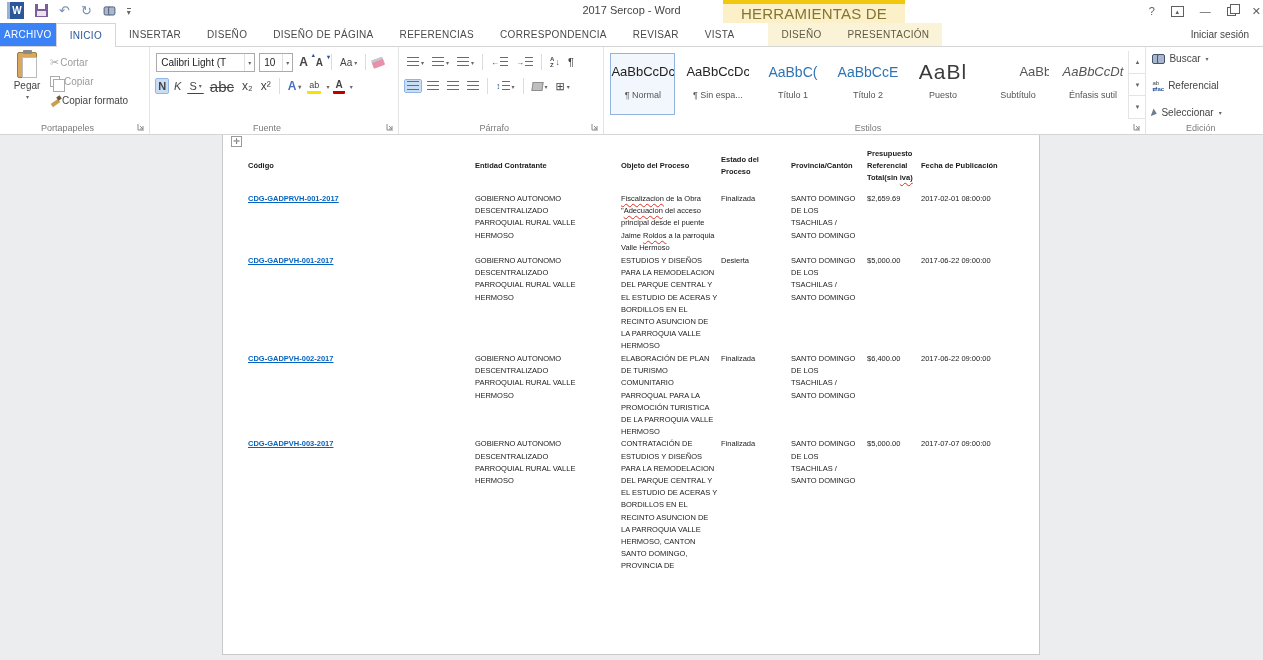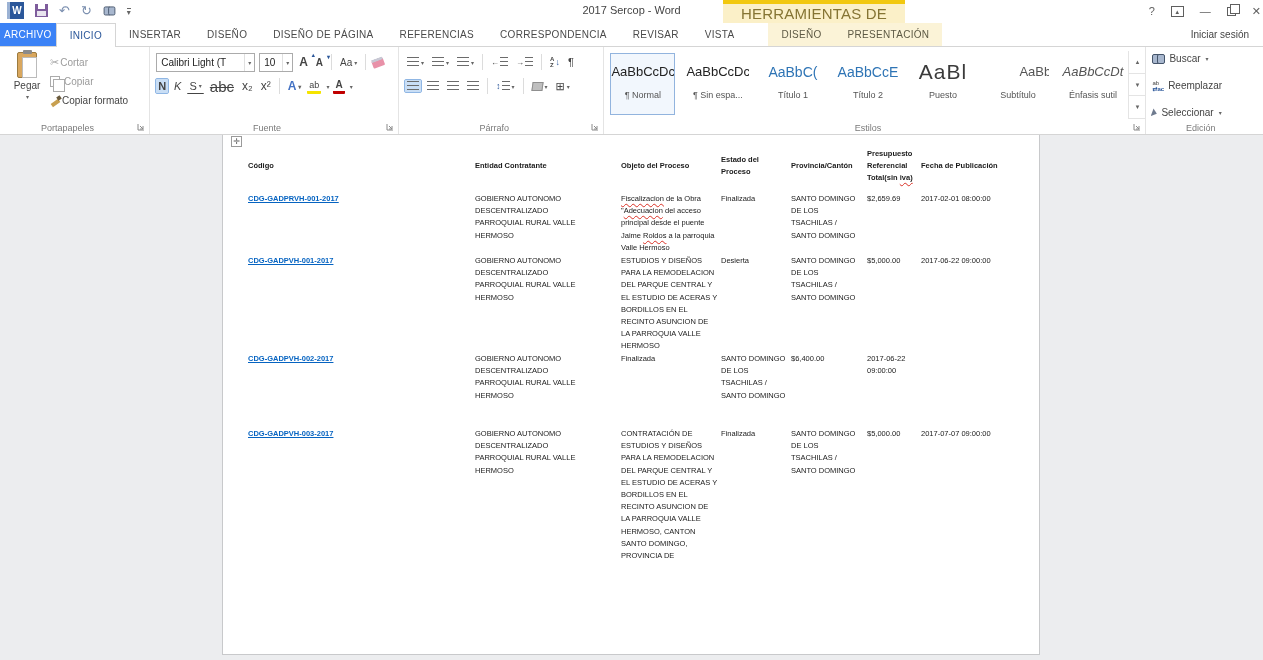--- a/index.html
+++ b/index.html
@@ -401,21 +401,21 @@
     <span class="edit-item">
       <span class="binoc"></span>
       <span>Buscar</span>
       <span class="caret">▾</span>
     </span>
     <span class="edit-item">
       <span class="repl-ic">
           <span>ab</span>
           <b>⇄ac</b>
         </span>
-      <span>Reemplazar</span>
+      <span>Referencial</span>
     </span>
     <span class="edit-item">
       <span class="sel-arrow"></span>
       <span>Seleccionar</span>
       <span class="caret">▾</span>
     </span>
     <span class="glabel glabel-c">Edición</span>
   </div>
 </div>
 
@@ -448,20 +448,21 @@
             <div class="cell">GOBIERNO AUTONOMO DESCENTRALIZADO PARROQUIAL RURAL VALLE HERMOSO</div>
             <div class="cell">ESTUDIOS Y DISEÑOS PARA LA REMODELACION DEL PARQUE CENTRAL Y EL ESTUDIO DE ACERAS Y BORDILLOS EN EL RECINTO ASUNCION DE LA PARROQUIA VALLE HERMOSO</div>
             <div class="cell">Desierta</div>
             <div class="cell">SANTO DOMINGO DE LOS TSACHILAS / SANTO DOMINGO</div>
             <div class="cell">$5,000.00</div>
             <div class="cell">2017-06-22 09:00:00</div>
           </div>
           <div class="trow">
             <div class="cell"><a href="#">CDG-GADPVH-002-2017</a></div>
             <div class="cell">GOBIERNO AUTONOMO DESCENTRALIZADO PARROQUIAL RURAL VALLE HERMOSO</div>
+            <div class="cell">ELABORACIÓN DE PLAN DE TURISMO COMUNITARIO PARROQUAL PARA LA PROMOCIÓN TURISTICA DE LA PARROQUIA VALLE HERMOSO</div>
             <div class="cell">Finalizada</div>
             <div class="cell">SANTO DOMINGO DE LOS TSACHILAS / SANTO DOMINGO</div>
             <div class="cell">$6,400.00</div>
             <div class="cell">2017-06-22 09:00:00</div>
           </div>
           <div class="trow">
             <div class="cell"><a href="#">CDG-GADPVH-003-2017</a></div>
             <div class="cell">GOBIERNO AUTONOMO DESCENTRALIZADO PARROQUIAL RURAL VALLE HERMOSO</div>
             <div class="cell">CONTRATACIÓN DE ESTUDIOS Y DISEÑOS PARA LA REMODELACION DEL PARQUE CENTRAL Y EL ESTUDIO DE ACERAS Y BORDILLOS EN EL RECINTO ASUNCION DE LA PARROQUIA VALLE HERMOSO, CANTON SANTO DOMINGO, PROVINCIA DE</div>
             <div class="cell">Finalizada</div>

